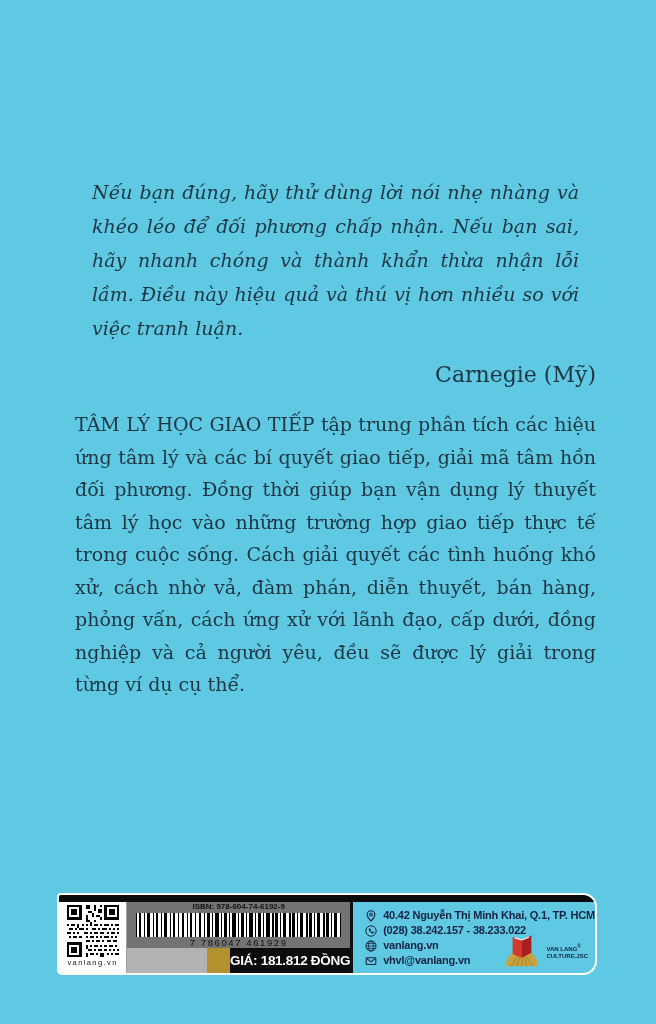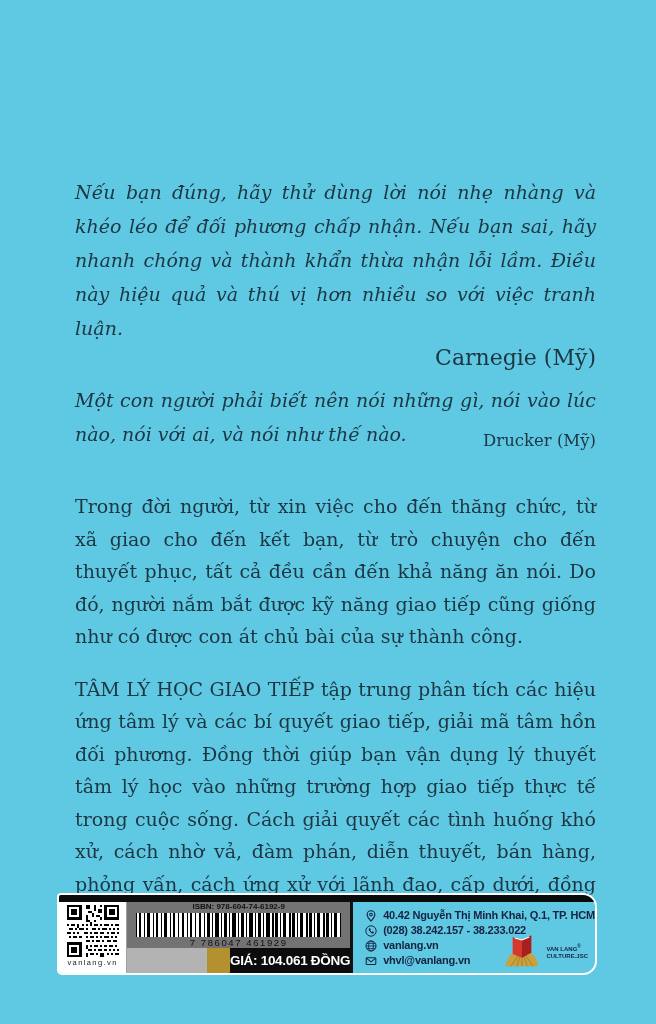--- a/index.html
+++ b/index.html
@@ -77,30 +77,25 @@
   .logo svg{width:40px;height:34px}
   .logo-text{font-weight:bold;font-size:6px;line-height:7px;color:#16223f;white-space:nowrap}
   .logo-text .reg{font-size:4.5px;vertical-align:super}
 </style>
 </head>
 <body>
 
 <div class="copy">
 
   <div class="quote-wrap mt-q1">
-    <p class="quote" style="margin:0">Nếu bạn đúng, hãy thử dùng lời nói nhẹ nhàng và khéo léo để đối phương chấp nhận. Nếu bạn sai, hãy nhanh chóng và thành khẩn thừa nhận lỗi lầm. Điều này hiệu quả và thú vị hơn nhiều so với việc tranh luận.</p>
+    <p class="quote" style="margin:17px">Nếu bạn đúng, hãy thử dùng lời nói nhẹ nhàng và khéo léo để đối phương chấp nhận. Nếu bạn sai, hãy nhanh chóng và thành khẩn thừa nhận lỗi lầm. Điều này hiệu quả và thú vị hơn nhiều so với việc tranh luận.</p>
     <div class="author">Carnegie (Mỹ)</div>
   </div>
 
-  <div class="quote-wrap mt-q2">
-    <p class="quote" style="margin:0">Một con người phải biết nên nói những gì, nói vào lúc nào, nói với ai, và nói như thế nào.</p>
-    <span class="author-inline">Drucker (Mỹ)</span>
-  </div>
 
-  <p class="para mt-p2" style="margin-bottom:0">Trong đời người, từ xin việc cho đến thăng chức, từ xã giao cho đến kết bạn, từ trò chuyện cho đến thuyết phục, tất cả đều cần đến khả năng ăn nói. Do đó, người nắm bắt được kỹ năng giao tiếp cũng giống như có được con át chủ bài của sự thành công.</p>
 
   <p class="para mt-p3" style="margin-bottom:0">TÂM LÝ HỌC GIAO TIẾP tập trung phân tích các hiệu ứng tâm lý và các bí quyết giao tiếp, giải mã tâm hồn đối phương. Đồng thời giúp bạn vận dụng lý thuyết tâm lý học vào những trường hợp giao tiếp thực tế trong cuộc sống. Cách giải quyết các tình huống khó xử, cách nhờ vả, đàm phán, diễn thuyết, bán hàng, phỏng vấn, cách ứng xử với lãnh đạo, cấp dưới, đồng nghiệp và cả người yêu, đều sẽ được lý giải trong từng ví dụ cụ thể.</p>
 </div>
 
 <div class="footer">
   <div class="band"></div>
   <div class="frow">
 
     <div class="qr-box">
       <svg viewBox="0 0 25 25" shape-rendering="crispEdges">
@@ -129,21 +124,21 @@
       <div class="bc-row">
         <div class="bc">
           <div class="bc-label">ISBN: 978-604-74-6192-9</div>
           <div class="bc-bars"></div>
           <div class="bc-digits">7 786047 461929</div>
         </div>
       </div>
       <div class="price-strip">
         <div class="strip-gray"></div>
         <div class="strip-gold"></div>
-        <div class="price">GIÁ: 104.061 ĐỒNG</div>
+        <div class="price">GIÁ: 181.812 ĐỒNG</div>
       </div>
     </div>
 
     <div class="contact">
       <div class="crow">
         <svg viewBox="0 0 15 15">
           <path d="M7.5 1C4.8 1 2.7 3.1 2.7 5.7c0 3.3 4.8 8.1 4.8 8.1s4.8-4.8 4.8-8.1C12.3 3.1 10.2 1 7.5 1z" fill="none" stroke="#16223f" stroke-width="1.4"></path>
           <circle cx="7.5" cy="5.7" r="1.7" fill="none" stroke="#16223f" stroke-width="1.3"></circle>
         </svg>
         <span class="ctext">40.42 Nguyễn Thị Minh Khai, Q.1, TP. HCM</span>

